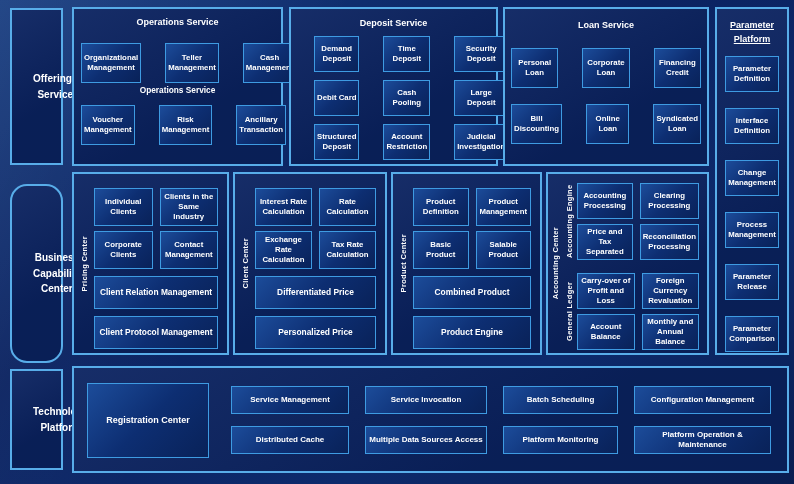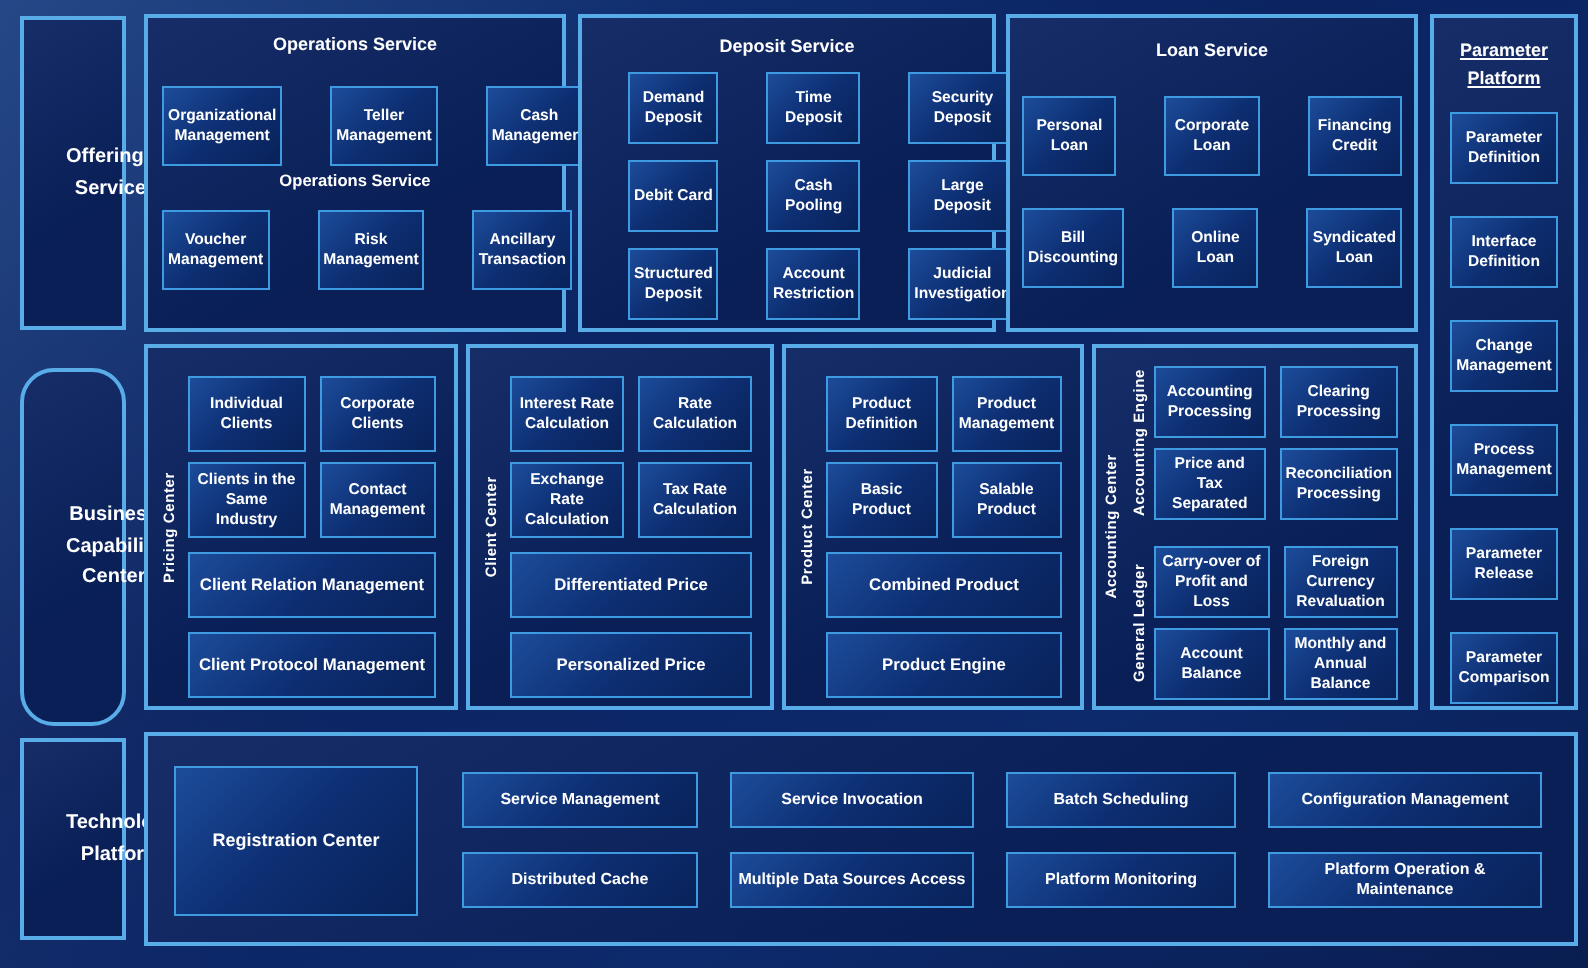--- a/index.html
+++ b/index.html
@@ -160,22 +160,22 @@
   <span>Business Capability Center</span>
 </div>
 
 <div class="panel" id="pricing">
   <div class="center-vlabel">
     <span class="vlabel">Pricing Center</span>
   </div>
   <div class="center-content">
     <div class="center-grid">
       <div class="box">Individual Clients</div>
+      <div class="box">Clients in the Same Industry</div>
       <div class="box">Corporate Clients</div>
-      <div class="box">Clients in the Same Industry</div>
       <div class="box">Contact Management</div>
     </div>
     <div class="box wide">Client Relation Management</div>
     <div class="box wide">Client Protocol Management</div>
   </div>
 </div>
 
 <div class="panel" id="client">
   <div class="center-vlabel">
     <span class="vlabel">Client Center</span>

